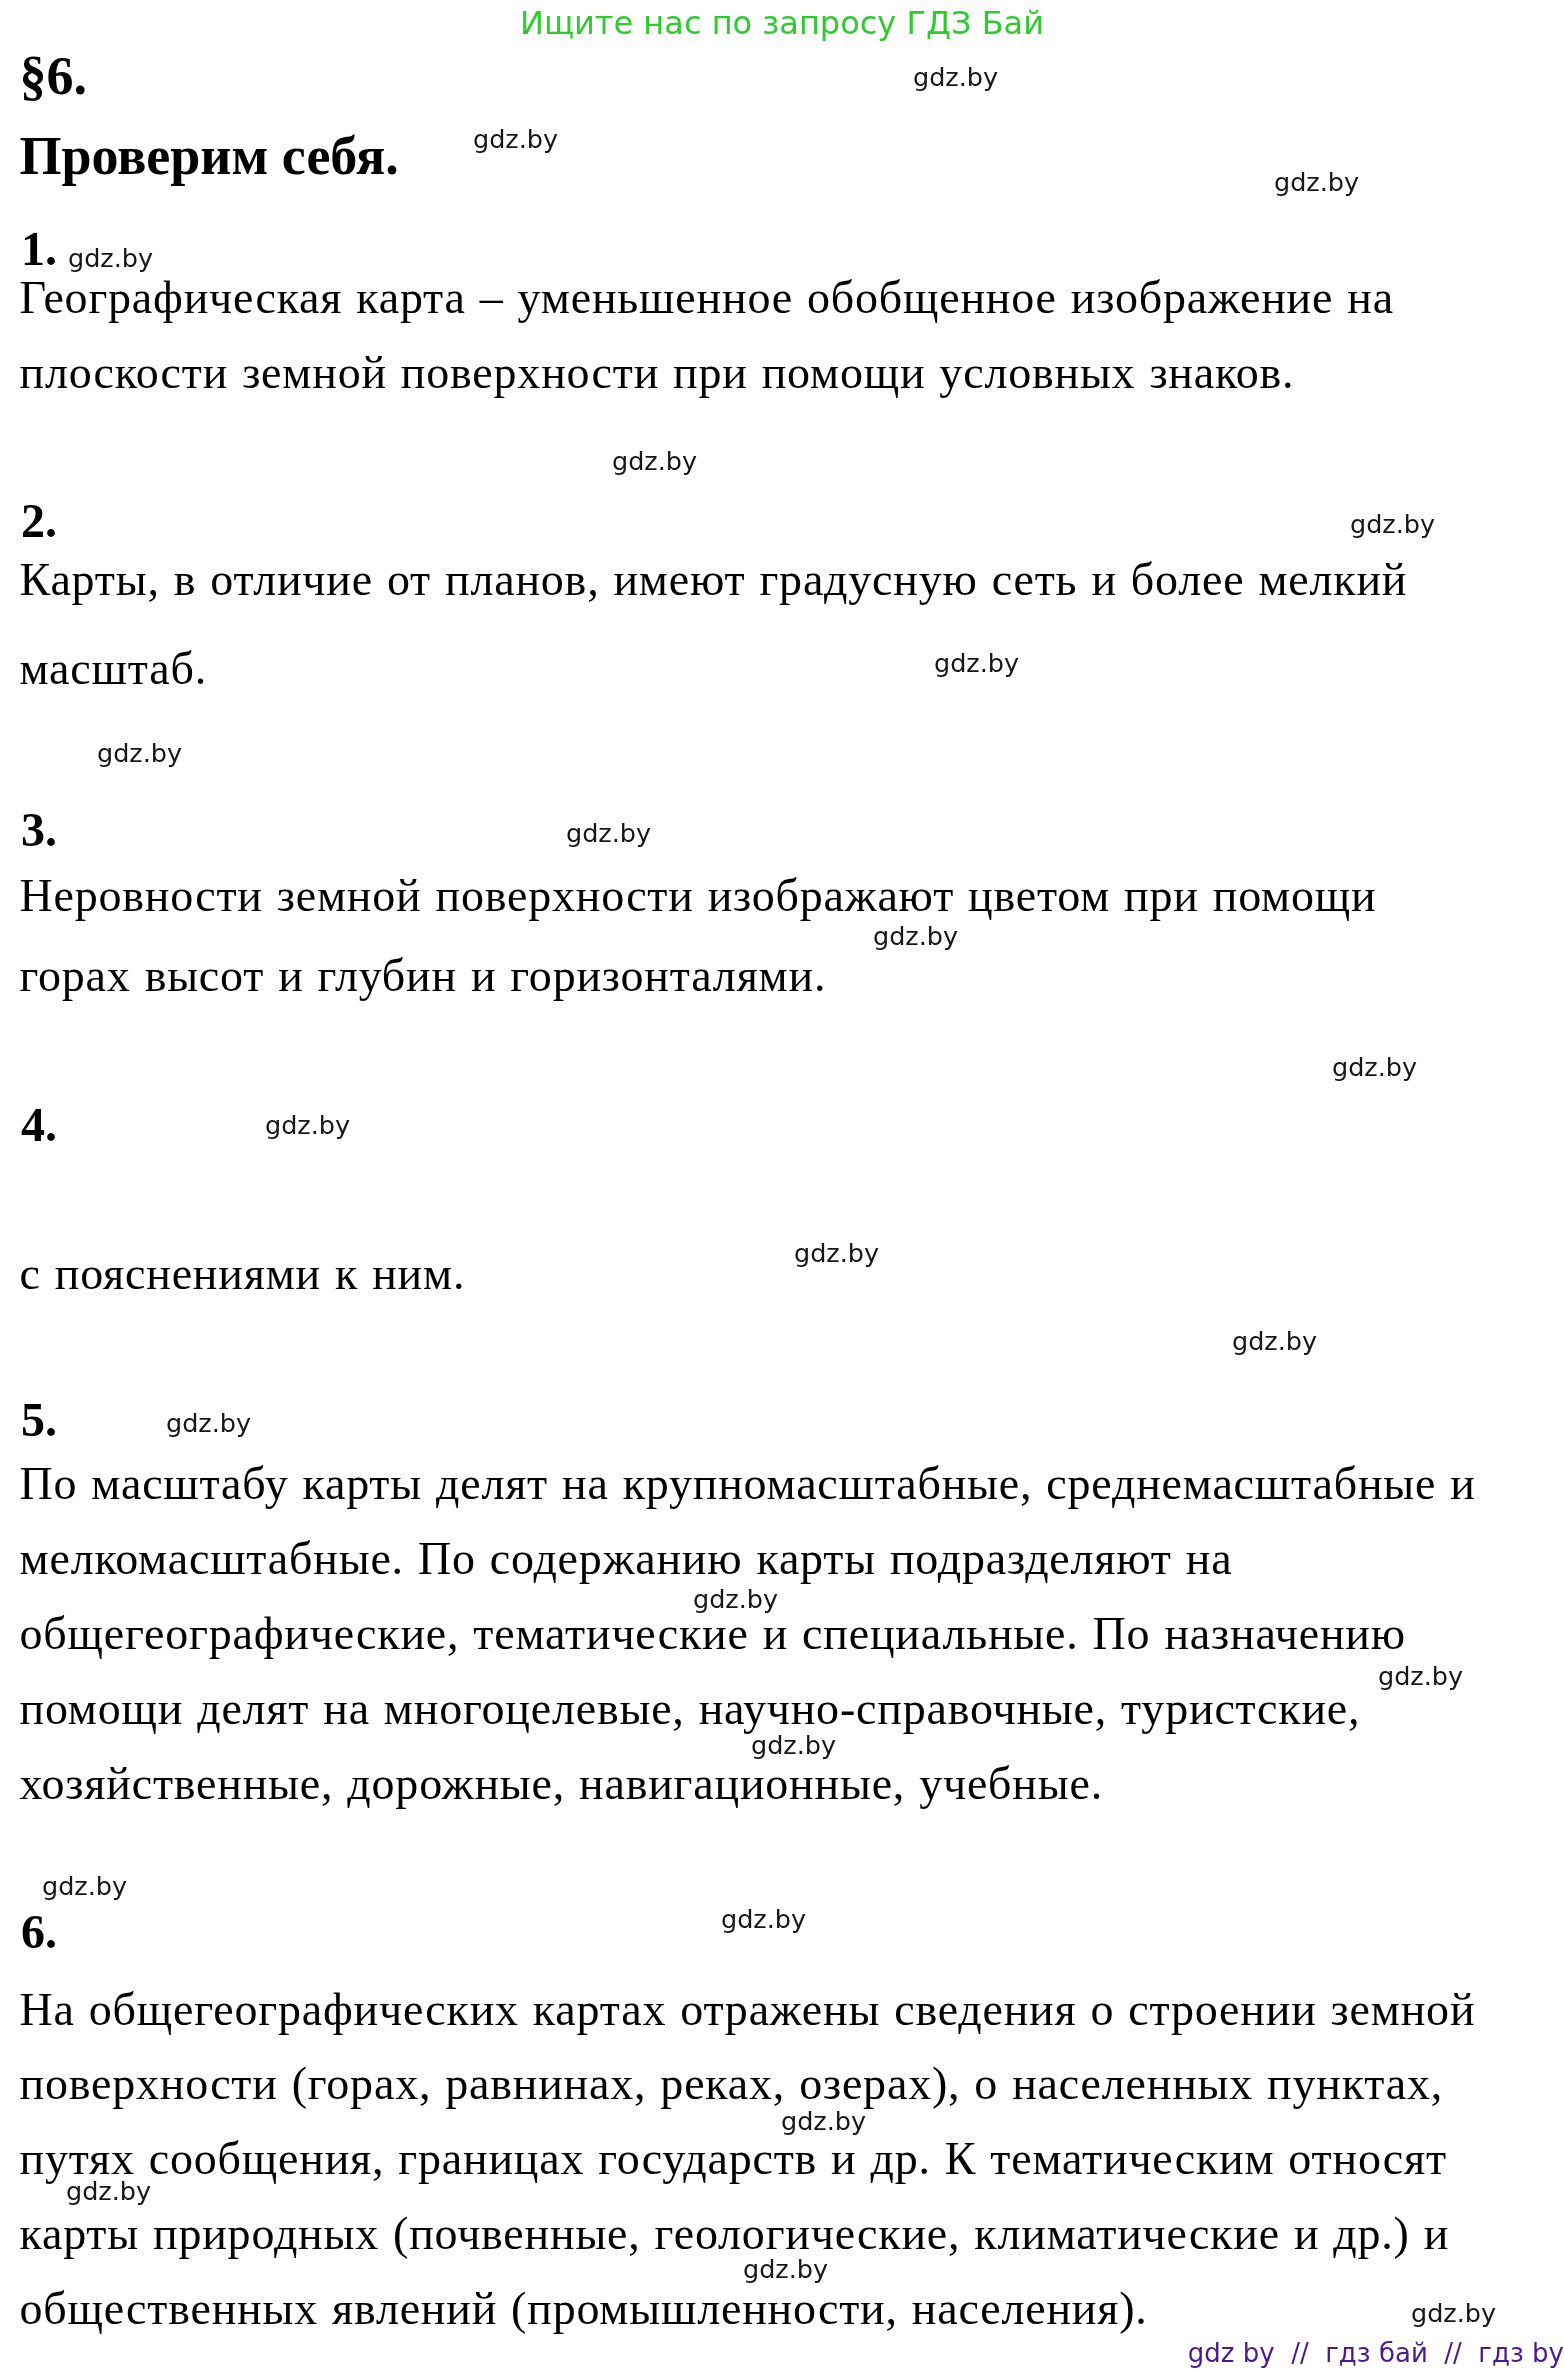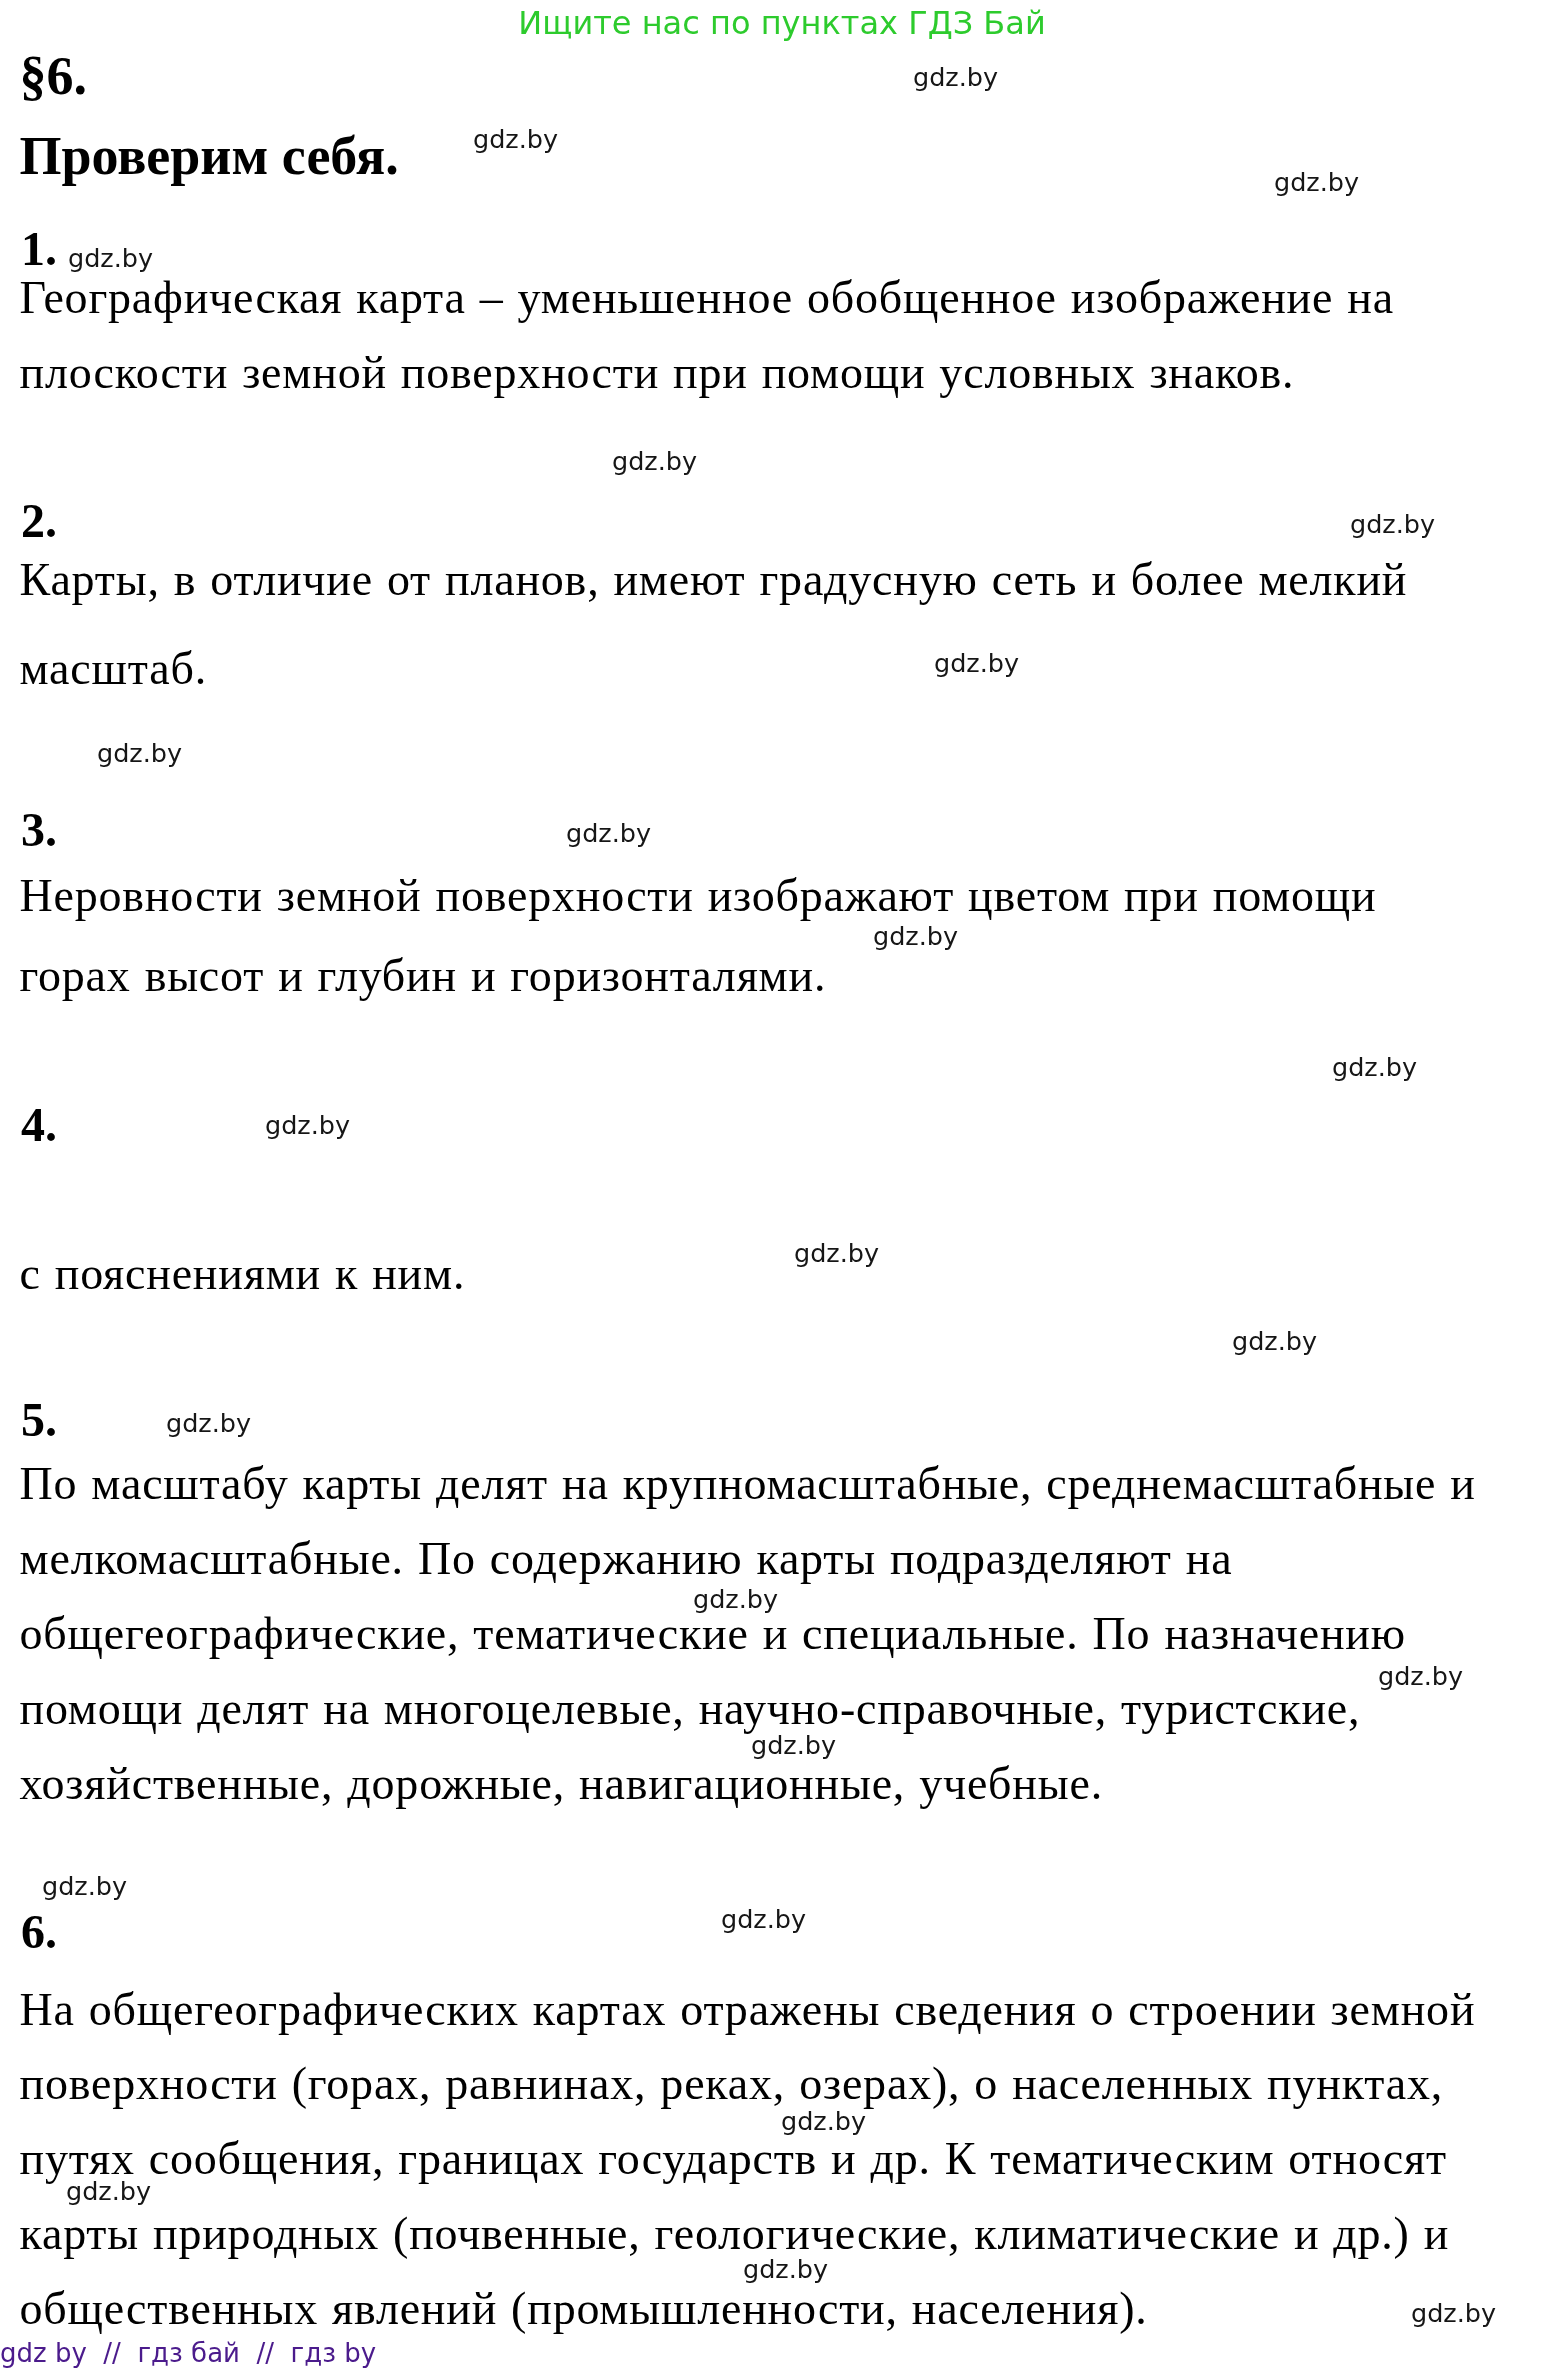--- a/index.html
+++ b/index.html
@@ -35,32 +35,32 @@
     white-space:nowrap;
   }
   .bodyline{
     position:absolute;left:19.5px;
     font-size:46px;line-height:1;
     letter-spacing:0.8px;word-spacing:1.7px;
     white-space:nowrap;
   }
   .footer{
     position:absolute;left:0;top:2338px;width:100%;
-    text-align:left;
+    text-align:right;
     font-family:"DejaVu Sans","Liberation Sans",sans-serif;
     font-size:26px;line-height:1.2;font-weight:500;
     white-space:pre;
   }
 </style>
 </head>
 <body>
 
 <div id="page">
 
-  <div class="banner" style="color:#2dcb2d">Ищите нас по пунктах ГДЗ Бай</div>
+  <div class="banner" style="color:#2dcb2d">Ищите нас по запросу ГДЗ Бай</div>
 
   <div class="h-section" style="top:49px">§6.</div>
   <div class="h-section" style="top:129px">Проверим себя.</div>
 
   <div class="num" style="top:225px">1.</div>
   <div class="num" style="top:497px">2.</div>
   <div class="num" style="top:806px">3.</div>
   <div class="num" style="top:1101px">4.</div>
   <div class="num" style="top:1396px">5.</div>
   <div class="num" style="top:1908px">6.</div>

